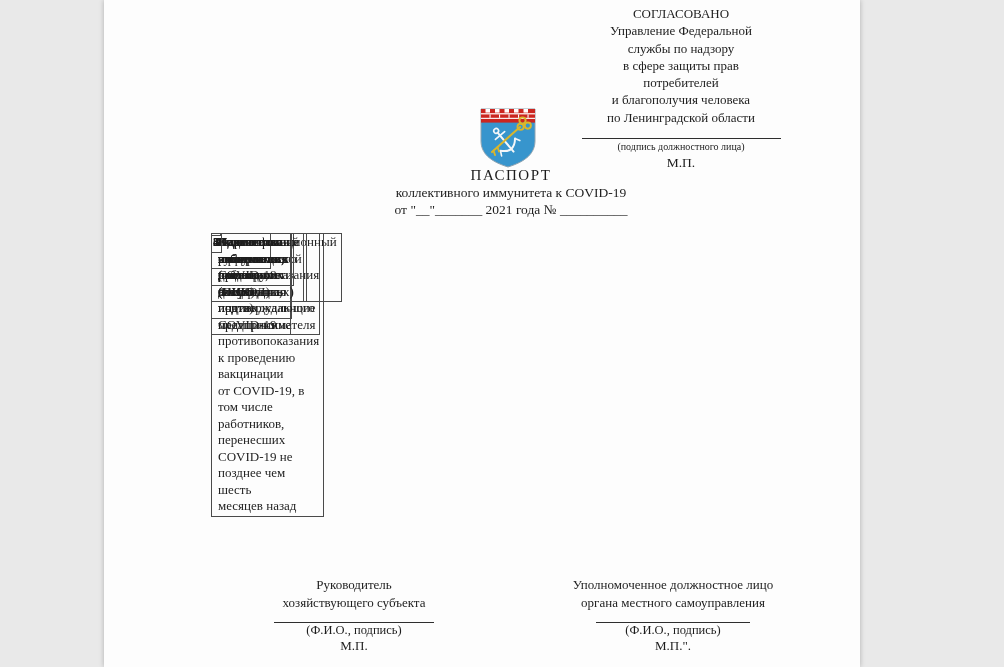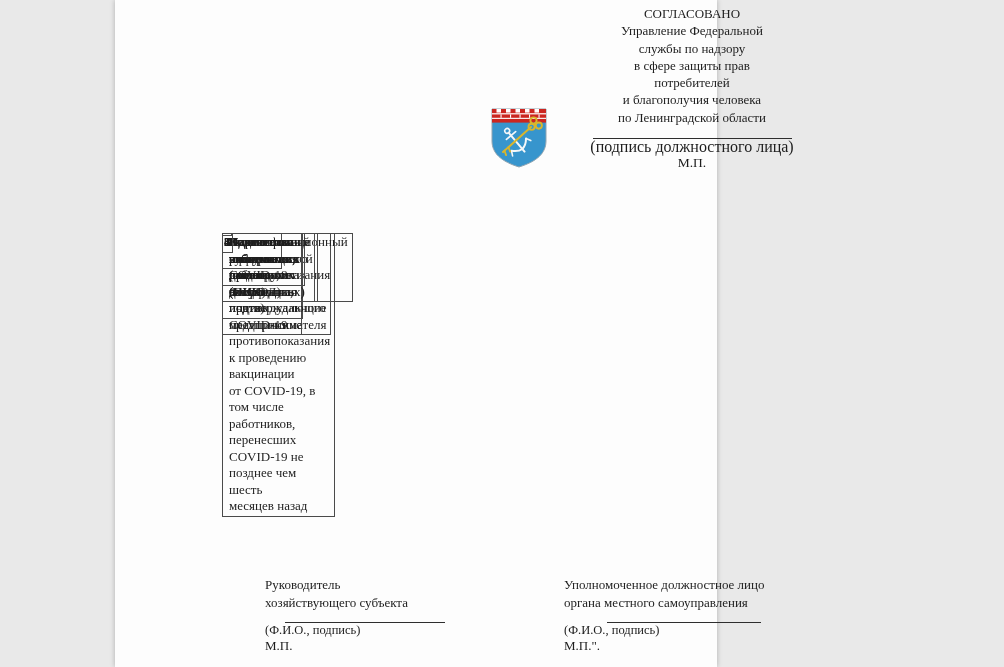--- a/index.html
+++ b/index.html
@@ -5,32 +5,32 @@
   html, body {
     margin: 0; padding: 0;
     width: 1004px; height: 667px;
     background: #e9e9e9;
     overflow: hidden;
     font-family: "Liberation Serif", "DejaVu Serif", serif;
     color: #1d1d1d;
   }
   .page {
     position: absolute;
-    left: 115px; top: 0;
-    width: 602px; height: 667px;
+    left: 104px; top: 0;
+    width: 756px; height: 667px;
     background: #fdfdfd;
     box-shadow: 0 0 5px rgba(0,0,0,0.25);
   }
   .page * { position: absolute; }
 
   
   .approval      { left: 437px; top: 5px; width: 280px; text-align: center; }
   .approval-text { position: static; display:block; font-size: 13px; line-height: 17.3px; white-space: pre-line; }
   .approval-rule { position: static; display:block; width: 199px; margin: 12px auto 0; border-top: 1px solid #2e2e2e; height:0; }
-  .approval-cap  { position: static; display:block; font-size: 16px; line-height: 14px; margin-top: 1px; }
+  .approval-cap  { position: static; display:block; font-size: 10px; line-height: 14px; margin-top: 1px; }
   .approval-mp   { position: static; display:block; font-size: 13.5px; line-height: 15px; margin-top: 1px; }
 
   
   .emblem { left: 374px; top: 107px; width: 60px; height: 62px; }
 
   
   .title-block { left: 107px; top: 166px; width: 600px; text-align: center; }
   .title-block > div { position: static; display: block; }
   .t1 { font-size: 15px; line-height: 18px; letter-spacing: 1.5px; }
   .t2 { font-size: 13.5px; line-height: 17px; }
@@ -53,21 +53,21 @@
     vertical-align: top;
     overflow: hidden;
   }
   td.num   { text-align: center; padding: 0 1px 1px 1px; }
   td.label { white-space: pre-line; padding-left: 6px; }
   col.c-num   { width: 46px; }
   col.c-label { width: 341px; }
   col.c-value { width: 215px; }
 
   
-  .sig { top: 576px; }
+  .sig { top: 576px; text-align: center; }
   .sig-left  { left: 150px; width: 200px; }
   .sig-right { left: 449px; width: 240px; }
   .sig > div { position: static; display: block; }
   .sig .titles  { font-size: 13px; line-height: 17.5px; white-space: pre-line; }
   .sig .rule    { height: 0; border-top: 1px solid #2e2e2e; margin: 11px auto 0; }
   .sig-left .rule  { width: 160px; }
   .sig-right .rule { width: 154px; }
   .sig .caption { font-size: 12.5px; line-height: 15px; margin-top: 0; }
   .sig .stamp   { font-size: 13px; line-height: 15px; }
 </style>
@@ -122,20 +122,25 @@
     </g>
     <g fill="none" stroke-width="2" stroke-linecap="round" stroke="#d9b62c">
       <line x1="14" y1="45" x2="42" y2="20"></line>
       <circle cx="44.5" cy="13.5" r="3.1" stroke-width="1.9"></circle>
       <circle cx="49.8" cy="18.6" r="3.1" stroke-width="1.9"></circle>
       <circle cx="42.6" cy="19.8" r="3.1" stroke-width="1.9"></circle>
       <path d="M15.5,43.7 l1.6,4.4 M19.5,40.2 l1.6,4.4" stroke-width="1.8"></path>
     </g>
   </svg>
 
+  <div class="title-block">
+    <div class="t1">ПАСПОРТ</div>
+    <div class="t2">коллективного иммунитета к COVID-19</div>
+    <div class="t3">от "__"_______ 2021 года № __________</div>
+  </div>
 
   <div class="tbl-wrap">
     <table>
       <colgroup>
           <col class="c-num">
           <col class="c-label">
           <col class="c-value">
         </colgroup>
       <tbody>
         <tr>

